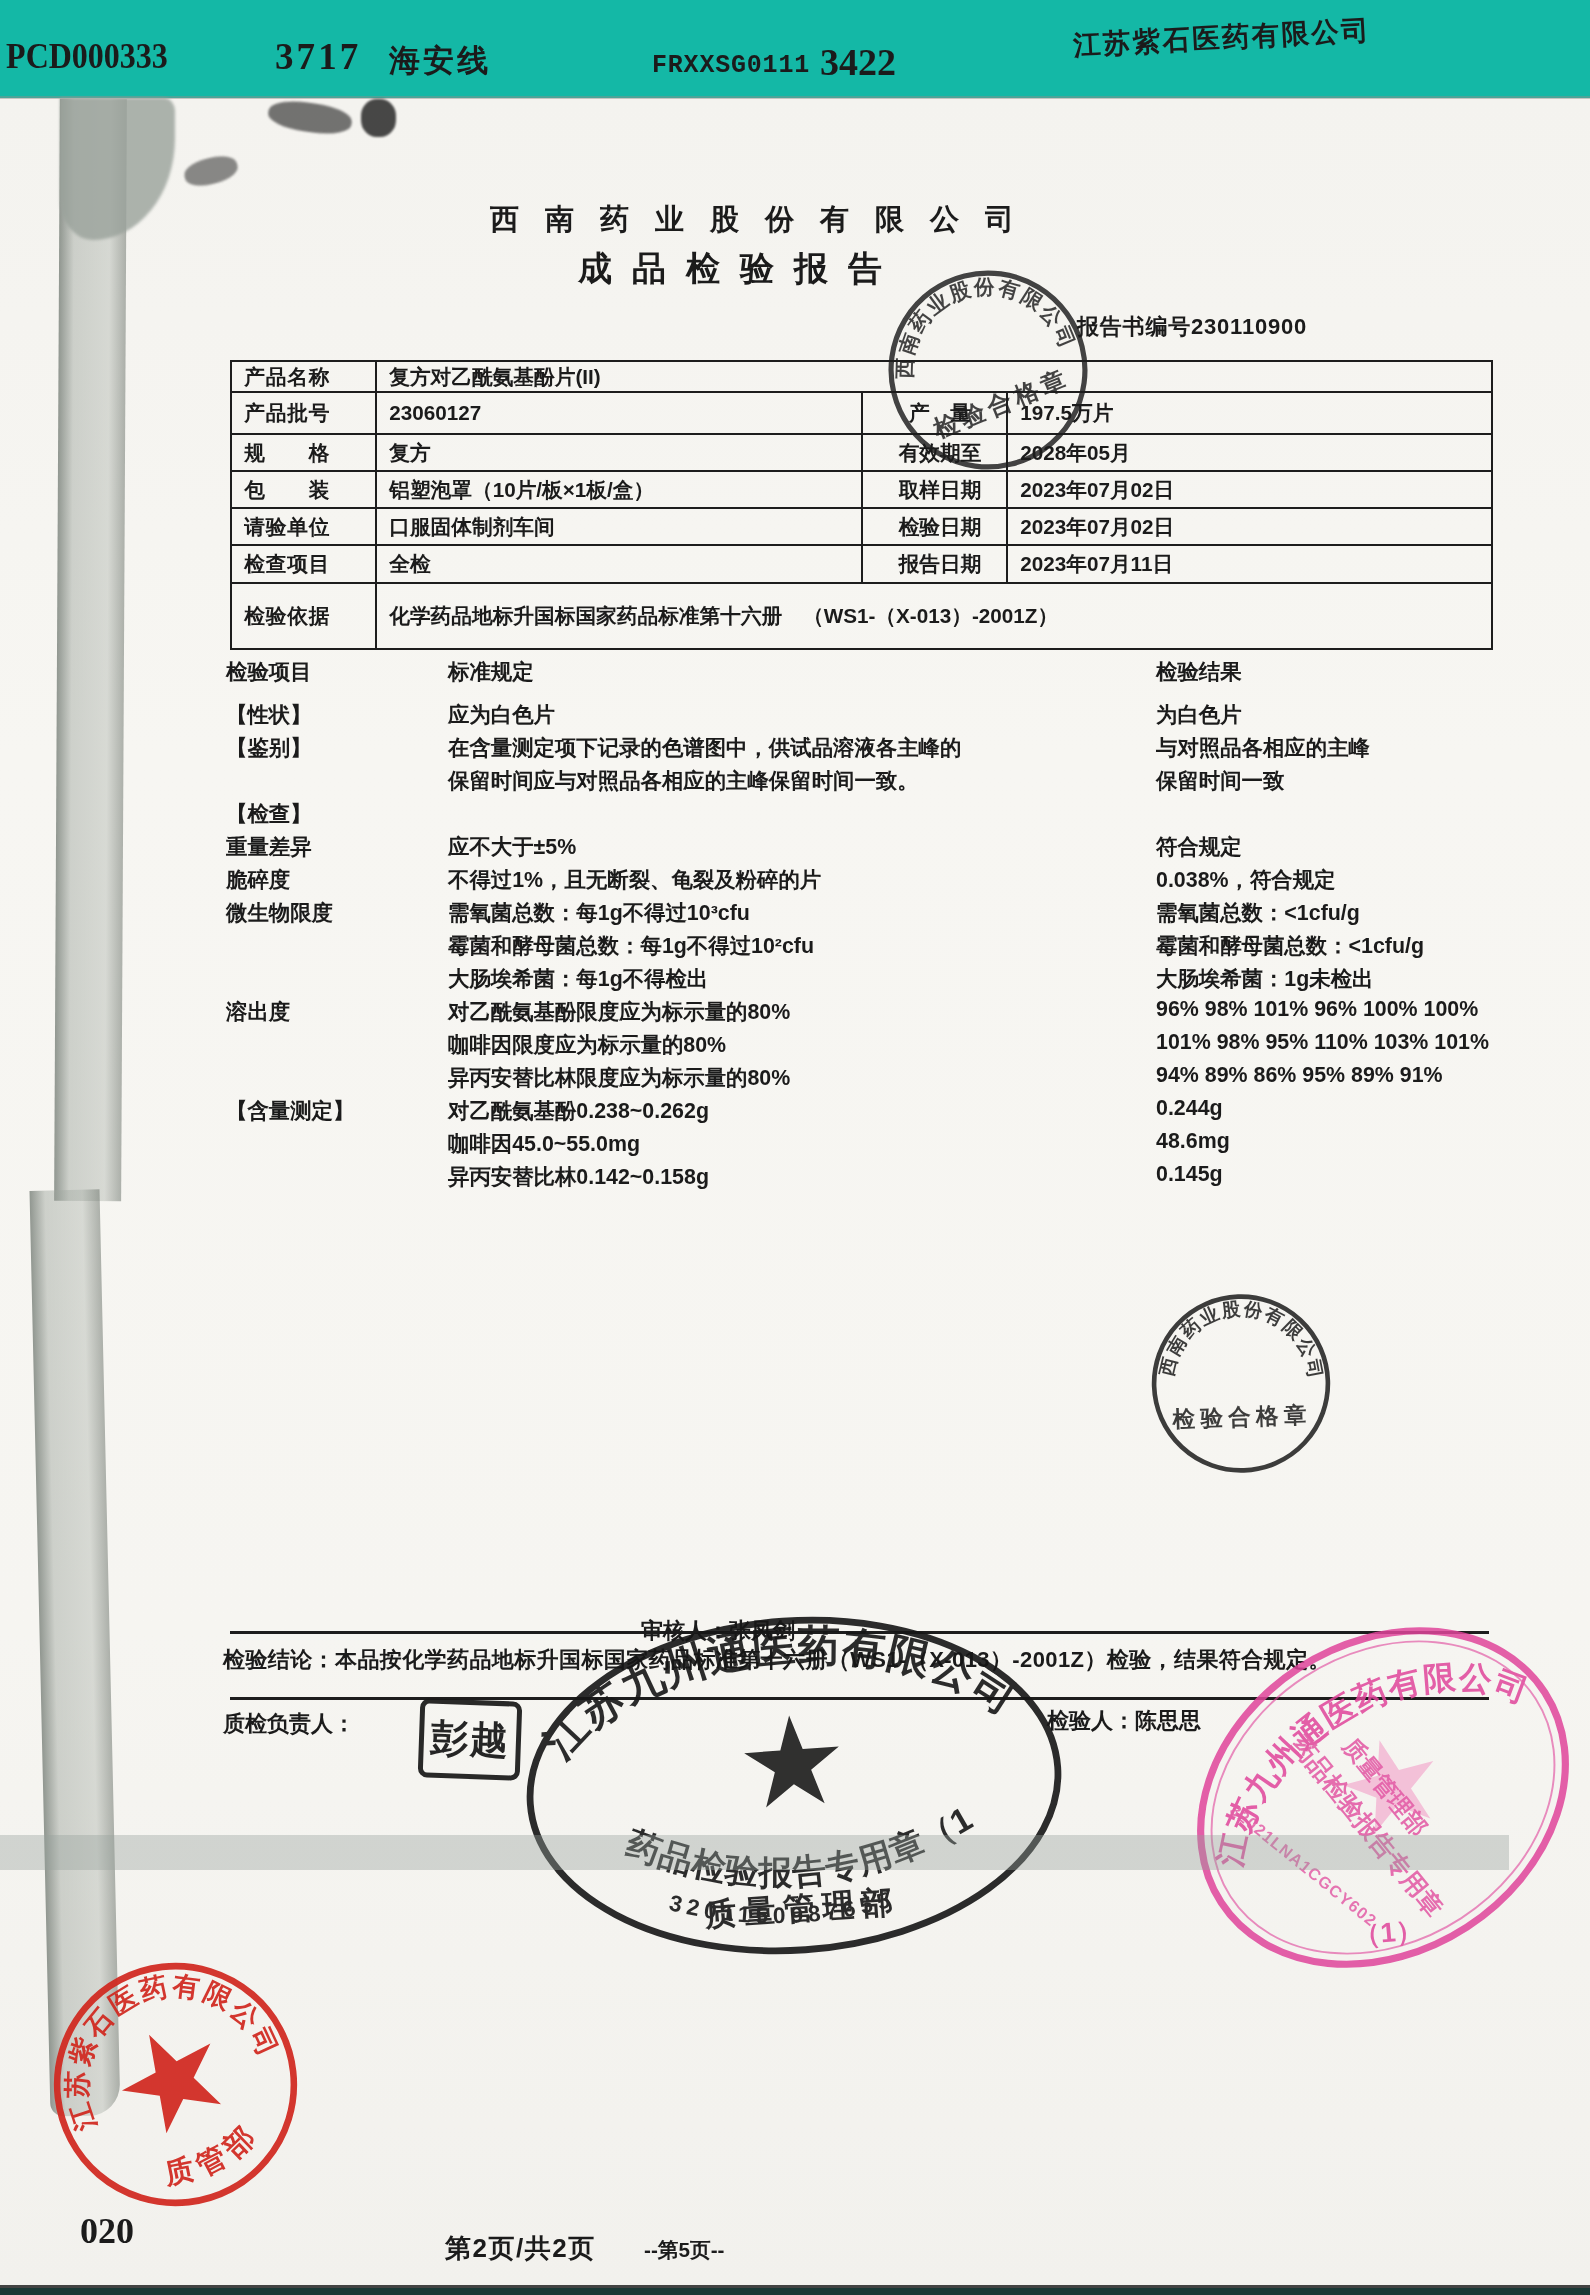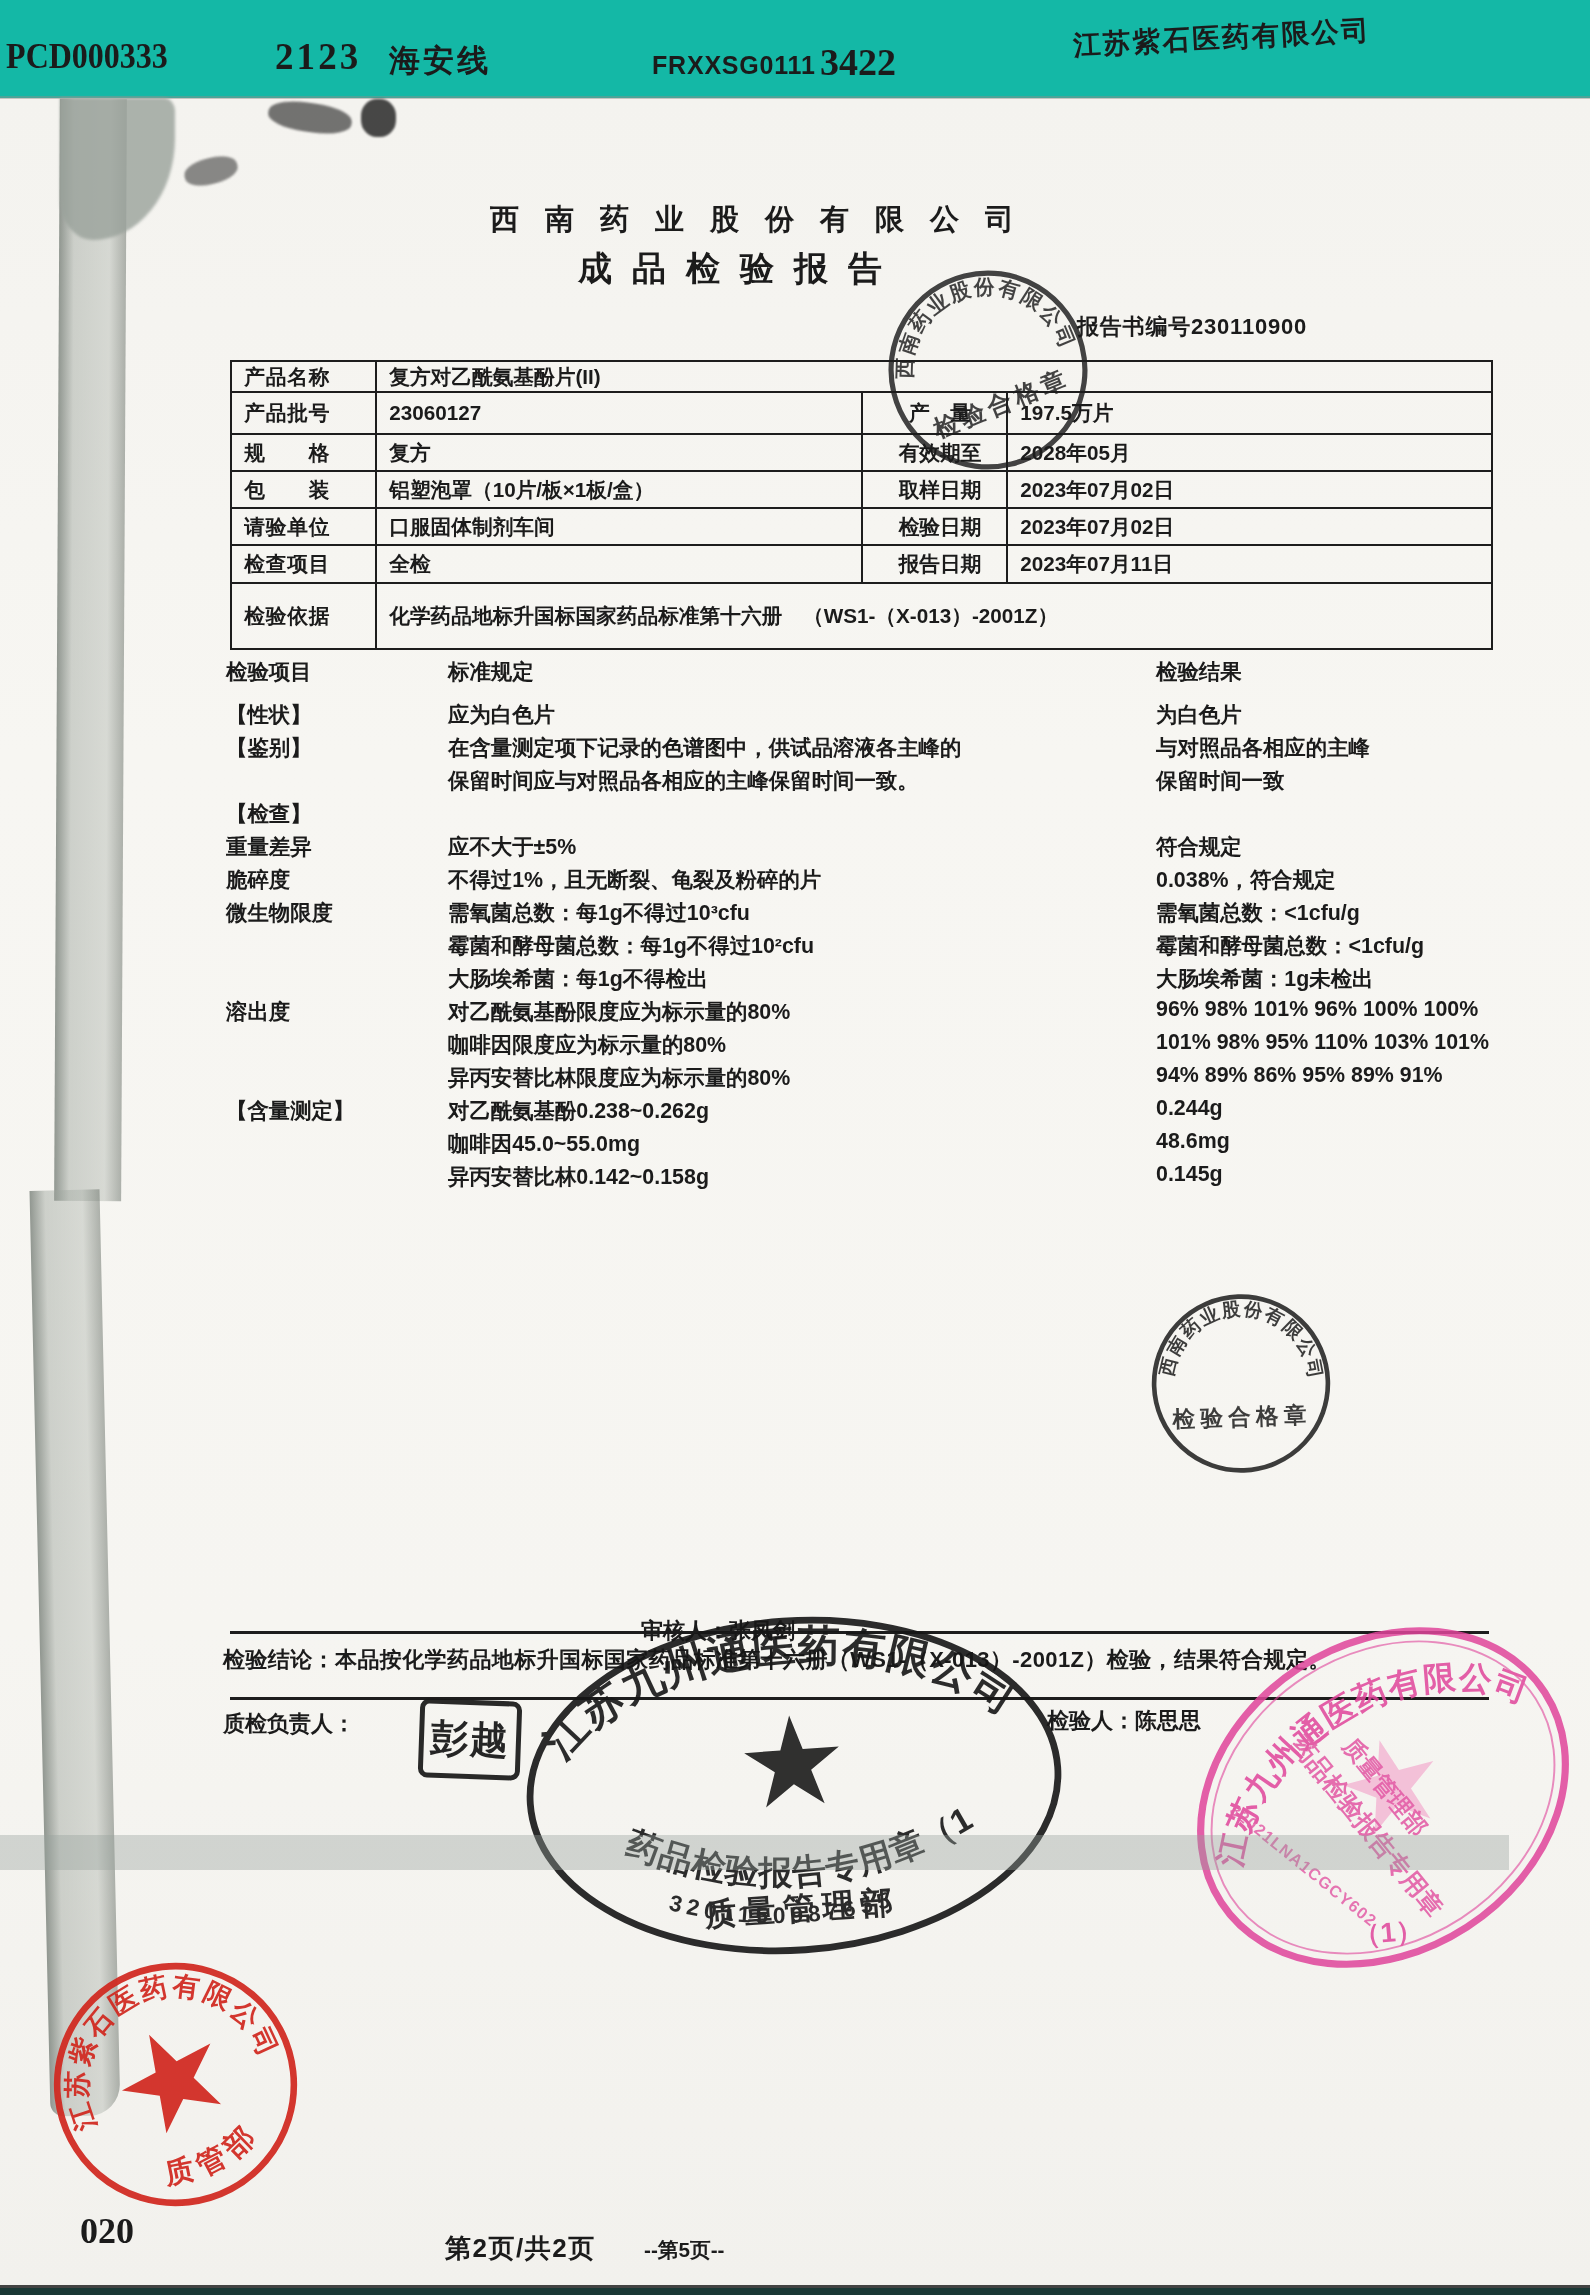--- a/index.html
+++ b/index.html
@@ -18,21 +18,21 @@
   #corner-blob{left:60px;top:98px;width:115px;height:142px;background:#9aa29b;opacity:.8;
      border-radius:0 10% 75% 30%;filter:blur(1.5px);}
   .smudge{background:#1d1d1d;border-radius:45%;filter:blur(0.8px);}
   #band{left:0;top:1835px;width:1509px;height:35px;background:#96a09a;opacity:.38;}
   #bottom-edge{left:0;top:2285px;width:1590px;height:10.7px;background:#1c1c1c;opacity:.82;}
   
   .sh{font-weight:700;white-space:nowrap;}
   #sh-code{left:6.1px;top:38px;font-family:"Liberation Serif","DejaVu Serif",serif;font-size:32px;transform:scaleY(1.1);}
   #sh-route-num{left:275px;top:35px;font-size:37px;font-family:"Liberation Serif","DejaVu Serif",serif;letter-spacing:3.1px;}
   #sh-route-name{left:389px;top:40px;font-size:31px;letter-spacing:3.1px;}
-  #sh-serial1{left:652px;top:51px;font-size:25px;font-family:Liberation Sans, sans-serif;letter-spacing:0.8px;}
+  #sh-serial1{left:652px;top:51px;font-size:25px;font-family:Liberation Mono, monospace;letter-spacing:0.8px;}
   #sh-serial2{left:820px;top:40px;font-size:38px;font-family:"Liberation Serif","DejaVu Serif",serif;}
   #sh-company{left:1073px;top:20px;font-size:27.5px;letter-spacing:2.3px;transform:rotate(-3deg);}
   
   #title-company{left:490px;top:200px;width:582px;font-size:29px;font-weight:700;letter-spacing:26px;white-space:nowrap;}
   #title-report{left:578px;top:246px;width:490px;font-size:34px;font-weight:700;letter-spacing:20px;white-space:nowrap;}
   #report-no{left:1077px;top:312px;font-size:22px;font-weight:700;letter-spacing:0.8px;}
   
   #itable{left:230px;top:360px;width:1259px;border:2.3px solid #1d1d1d;}
   .trow{display:flex;border-bottom:2.3px solid #1d1d1d;box-sizing:border-box;}
   .trow.last{border-bottom:none;}
@@ -73,21 +73,21 @@
   svg text{font-family:"Liberation Sans","DejaVu Sans",sans-serif;font-weight:700;}
 </style>
 </head>
 <body>
 
 <div id="screen">
   <div id="paper"></div>
   <div id="paper-top-edge"></div>
 
   <div class="abs sh" id="sh-code">PCD000333</div>
-  <div class="abs sh" id="sh-route-num">2123</div>
+  <div class="abs sh" id="sh-route-num">3717</div>
   <div class="abs sh" id="sh-route-name">海安线</div>
   <div class="abs sh" id="sh-serial1">FRXXSG0111</div>
   <div class="abs sh" id="sh-serial2">3422</div>
   <div class="abs sh" id="sh-company">江苏紫石医药有限公司</div>
 
   <div class="abs left-strip" id="strip1"></div>
   <div class="abs left-strip" id="strip2"></div>
   <div class="abs" id="corner-blob"></div>
   <div class="abs smudge" style="left:268px;top:103px;width:84px;height:29px;opacity:.6;transform:rotate(8deg);"></div>
   <div class="abs smudge" style="left:361px;top:99px;width:35px;height:38px;opacity:.8;"></div>

